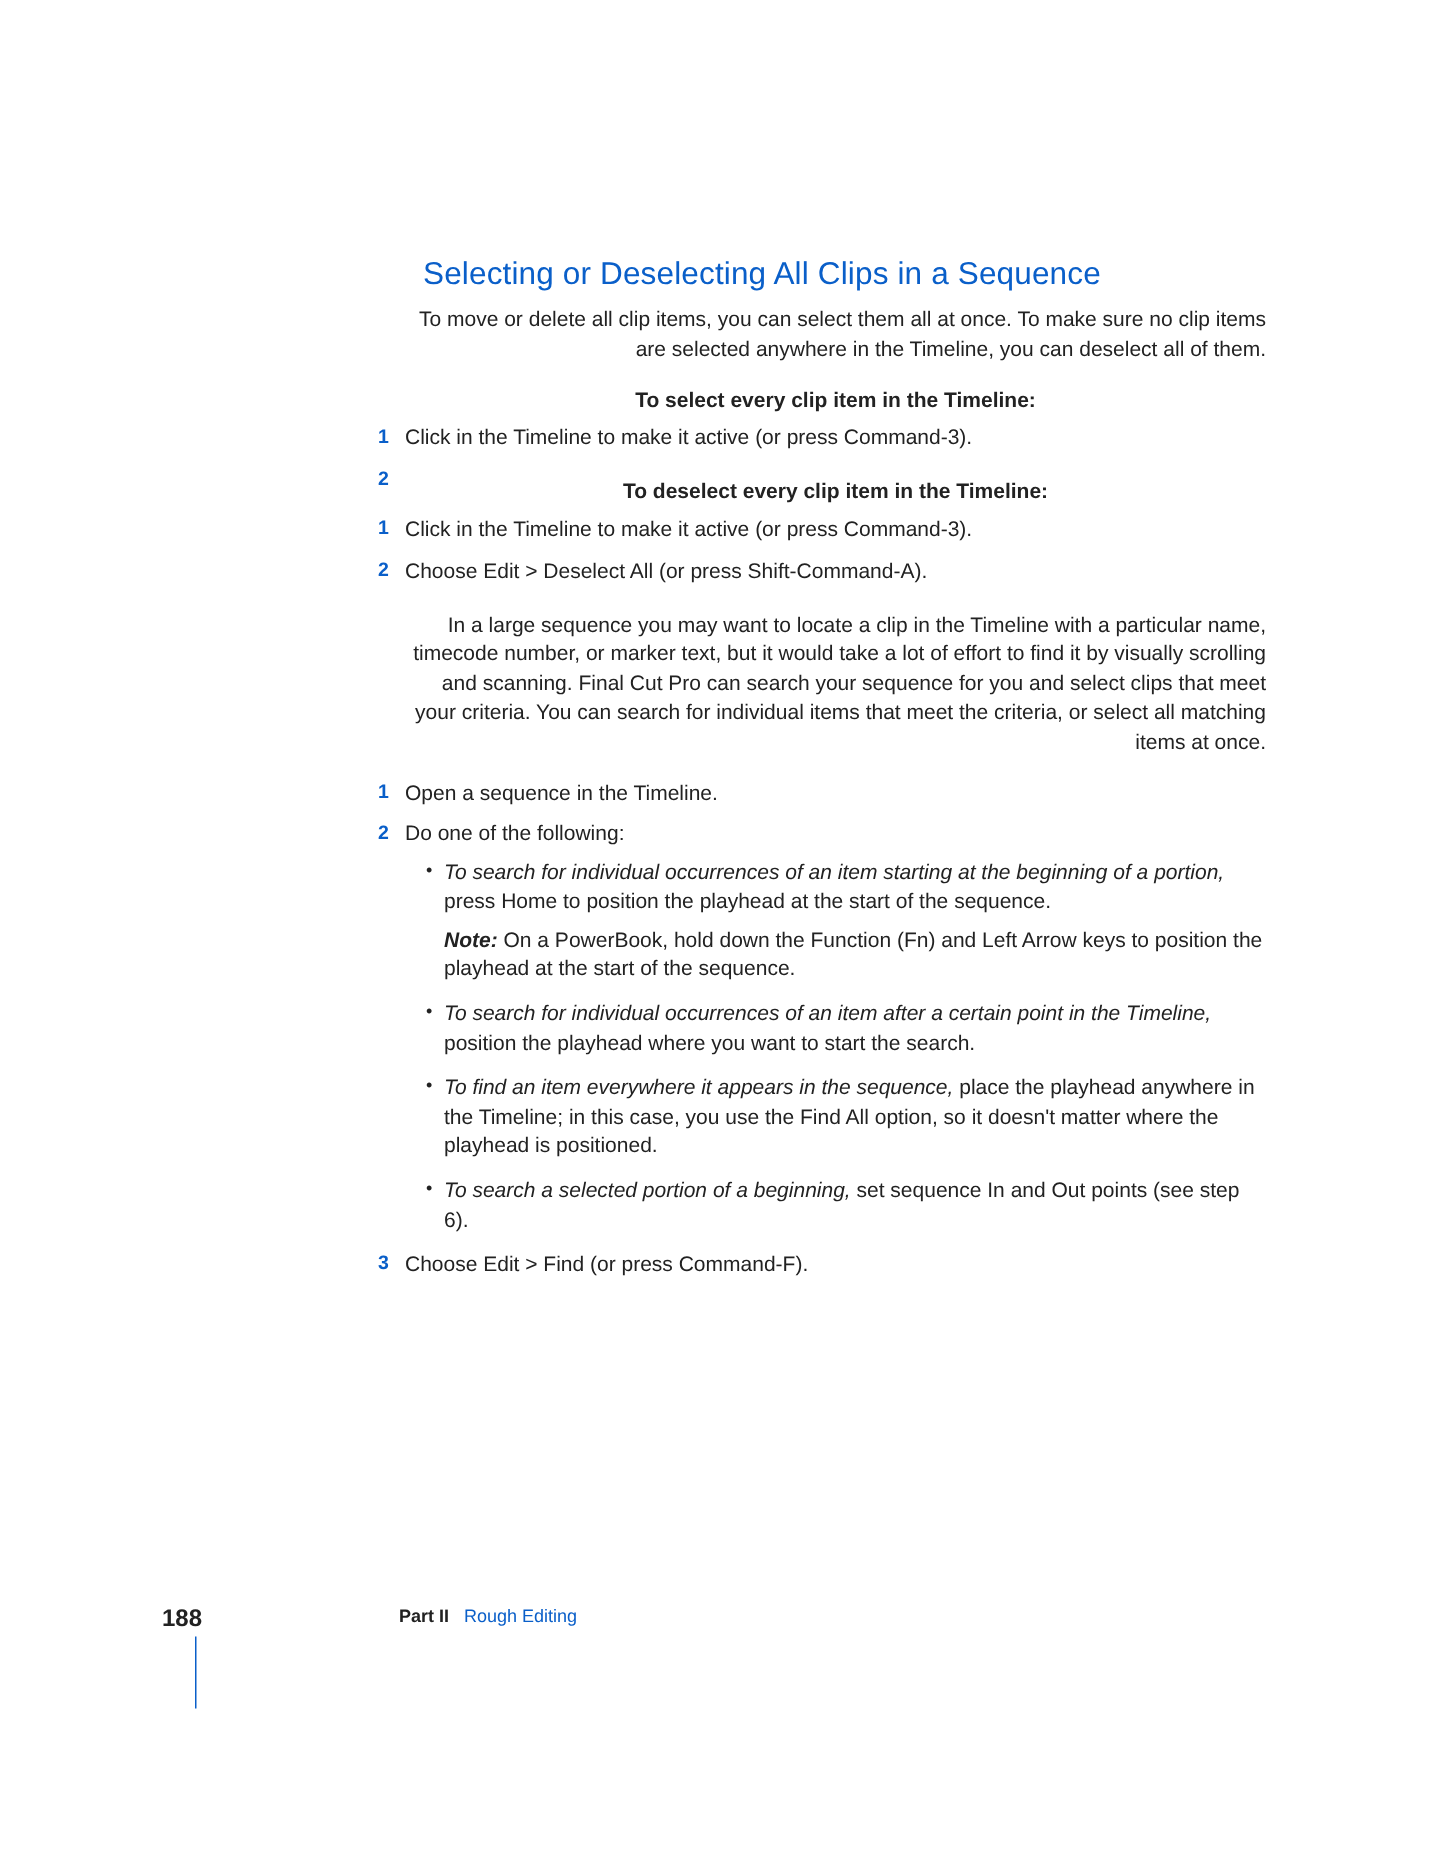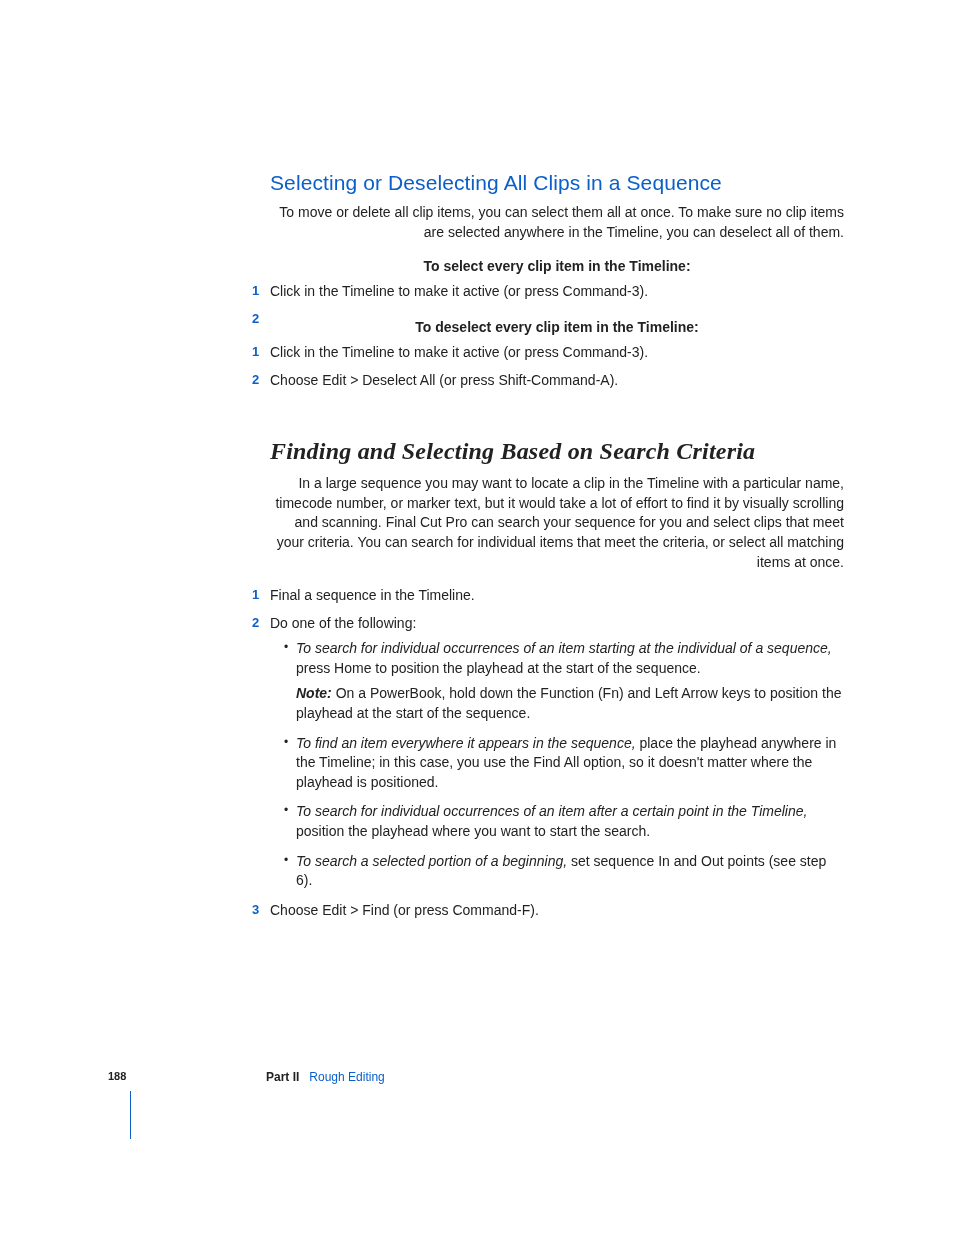--- a/index.html
+++ b/index.html
@@ -14,21 +14,21 @@
     position: relative;
     line-height: 1.4;
   }
   .page {
     padding: 168px 110px 0 270px;
   }
   h2.blue {
     color: #0a5fc9;
     font-weight: 400;
     font-size: 21px;
-    margin: 0 0 6px 0;
+    margin: 0 0 6px 12px;
     letter-spacing: 0.1px;
   }
   .para {
     margin: 0 0 14px 0;
     text-align: right;
   }
   .bold {
     font-weight: 700;
     text-align: center;
   }
@@ -87,21 +87,21 @@
     bottom: 106px;
     left: 0;
     width: 954px;
     height: 60px;
   }
   .footer .pagenum {
     position: absolute;
     left: 108px;
     top: 0;
     font-weight: 700;
-    font-size: 11px;
+    font-size: 16px;
   }
   .footer .partlabel {
     position: absolute;
     left: 266px;
     top: 0;
     font-size: 12px;
   }
   .footer .partlabel .part {
     font-weight: 700;
   }
@@ -135,36 +135,35 @@
     <li><span class="num">1</span><span>Click in the Timeline to make it active (or press Command-3).</span></li>
     <li><span class="num">2</span></li>
   </ol>
 
   <p class="bold subhead">To deselect every clip item in the Timeline:</p>
   <ol class="steps">
     <li><span class="num">1</span><span>Click in the Timeline to make it active (or press Command-3).</span></li>
     <li><span class="num">2</span><span>Choose Edit &gt; Deselect All (or press Shift-Command-A).</span></li>
   </ol>
 
-  <h1 class="section">Finding and Selecting Based on Search Criteria</h1>
   <p class="para">In a large sequence you may want to locate a clip in the Timeline with a particular name, timecode number, or marker text, but it would take a lot of effort to find it by visually scrolling and scanning. Final Cut Pro can search your sequence for you and select clips that meet your criteria. You can search for individual items that meet the criteria, or select all matching items at once.</p>
 
   <ol class="steps">
-    <li><span class="num">1</span><span>Final a sequence in the Timeline.</span></li>
+    <li><span class="num">1</span><span>Open a sequence in the Timeline.</span></li>
     <li><span class="num">2</span><span>Do one of the following:</span>
       <ul class="bullets">
         <li>
-          <span class="italic">To search for individual occurrences of an item starting at the individual of a sequence,</span><span> press Home to position the playhead at the start of the sequence.</span>
+          <span class="italic">To search for individual occurrences of an item starting at the beginning of a portion,</span><span> press Home to position the playhead at the start of the sequence.</span>
           <div class="note"><span class="italic bold">Note:</span><span>  On a PowerBook, hold down the Function (Fn) and Left Arrow keys to position the playhead at the start of the sequence.</span></div>
         </li>
         <li>
-          <span class="italic">To find an item everywhere it appears in the sequence,</span><span> place the playhead anywhere in the Timeline; in this case, you use the Find All option, so it doesn't matter where the playhead is positioned.</span>
+          <span class="italic">To search for individual occurrences of an item after a certain point in the Timeline,</span><span> position the playhead where you want to start the search.</span>
         </li>
         <li>
-          <span class="italic">To search for individual occurrences of an item after a certain point in the Timeline,</span><span> position the playhead where you want to start the search.</span>
+          <span class="italic">To find an item everywhere it appears in the sequence,</span><span> place the playhead anywhere in the Timeline; in this case, you use the Find All option, so it doesn't matter where the playhead is positioned.</span>
         </li>
         <li>
           <span class="italic">To search a selected portion of a beginning,</span><span> set sequence In and Out points (see step 6).</span>
         </li>
       </ul>
     </li>
     <li><span class="num">3</span><span>Choose Edit &gt; Find (or press Command-F).</span></li>
   </ol>
 
 </div>

